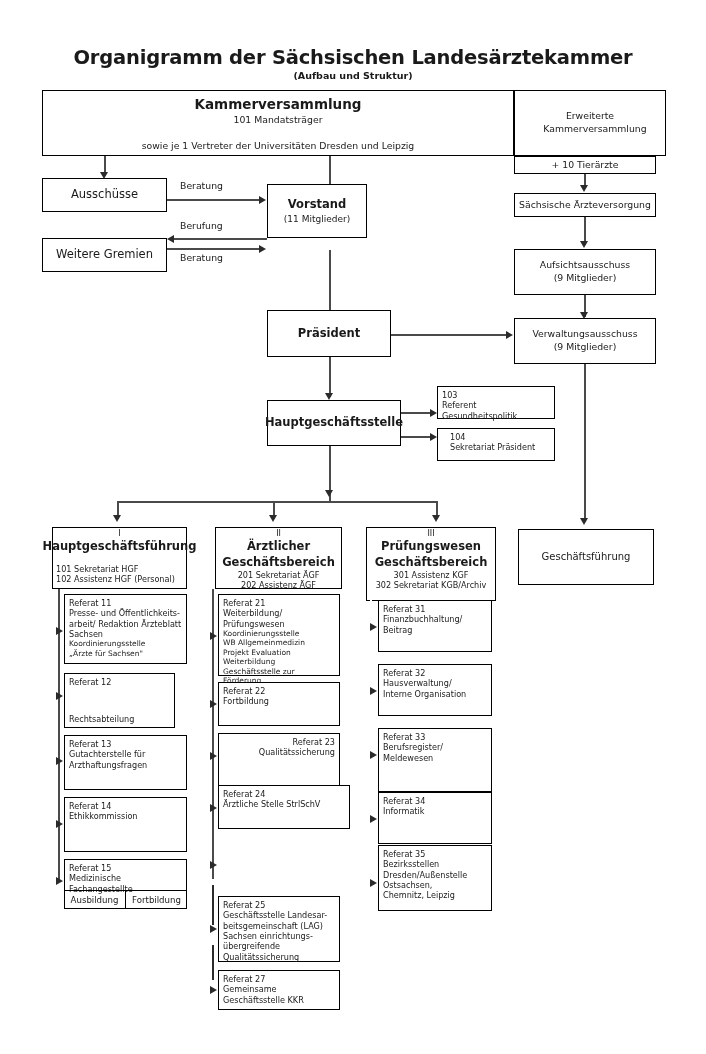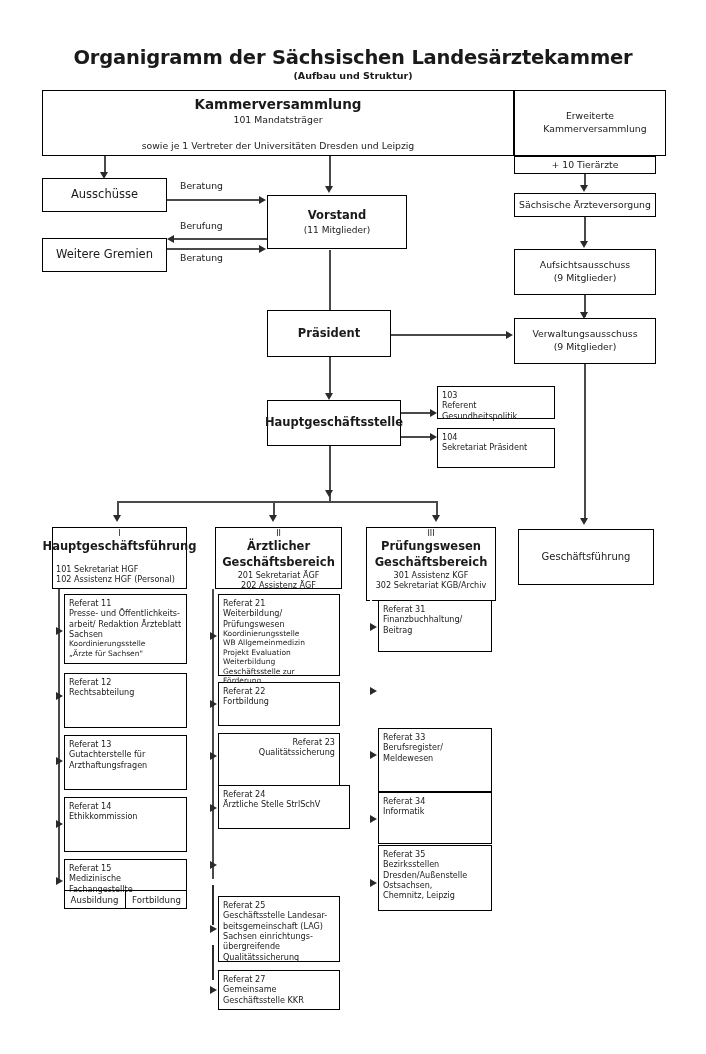--- a/index.html
+++ b/index.html
@@ -134,21 +134,21 @@
   <div class="arrow left" style="left:167px;top:235px;"></div>
   <div class="lbl" style="left:180px;top:220px;">Berufung</div>
 
   <div class="ln h" style="left:167px;top:248px;width:94px;"></div>
   <div class="arrow right" style="left:259px;top:245px;"></div>
   <div class="lbl" style="left:180px;top:252px;">Beratung</div>
 
   <div class="ln v" style="left:329px;top:156px;height:32px;"></div>
   <div class="arrow down" style="left:325px;top:186px;"></div>
 
-  <div class="box" style="left:267px;top:195px;width:140px;height:54px;">
+  <div class="box" style="left:267px;top:184px;width:100px;height:54px;">
     <div class="mid">Vorstand</div>
     <div style="font-size:9px;">(11 Mitglieder)</div>
   </div>
 
   <div class="ln v" style="left:329px;top:250px;height:60px;"></div>
 
   <div class="box" style="left:267px;top:310px;width:124px;height:47px;">
     <div class="mid">Präsident</div>
   </div>
 
@@ -164,21 +164,21 @@
 
   <div class="ln h" style="left:401px;top:412px;width:33px;"></div>
   <div class="arrow right" style="left:430px;top:409px;"></div>
   <div class="box left" style="left:437px;top:386px;width:118px;height:33px;padding:3px 4px;">
     <div class="sm">103</div>
     <div class="sm">Referent Gesundheitspolitik</div>
   </div>
 
   <div class="ln h" style="left:401px;top:436px;width:33px;"></div>
   <div class="arrow right" style="left:430px;top:433px;"></div>
-  <div class="box left" style="left:437px;top:428px;width:118px;height:40px;padding:3px 4px;text-align:right;">
+  <div class="box left" style="left:437px;top:428px;width:118px;height:33px;padding:3px 12px;text-align:right;">
     <div class="sm">104</div>
     <div class="sm">Sekretariat Präsident</div>
   </div>
 
   <div class="ln v" style="left:584px;top:174px;height:14px;"></div>
   <div class="arrow down" style="left:580px;top:185px;"></div>
 
   <div class="box" style="left:514px;top:193px;width:142px;height:24px;">
     <div style="font-size:9.3px;">Sächsische Ärzteversorgung</div>
   </div>
@@ -230,21 +230,21 @@
   <div class="box left" style="left:64px;top:594px;width:123px;height:70px;padding:3px 4px;">
     <div class="sm">Referat 11</div>
     <div class="sm">Presse- und Öffentlichkeits-</div>
     <div class="sm">arbeit/ Redaktion Ärzteblatt</div>
     <div class="sm">Sachsen</div>
     <div class="xs">Koordinierungsstelle</div>
     <div class="xs">„Ärzte für  Sachsen"</div>
   </div>
 
   <div class="arrow right" style="left:56px;top:692px;"></div>
-  <div class="box left" style="left:64px;top:673px;width:123px;height:55px;padding:3px 4px;">
+  <div class="box left" style="left:64px;top:673px;width:111px;height:55px;padding:3px 4px;justify-content:space-between;">
     <div class="sm">Referat 12</div>
     <div class="sm">Rechtsabteilung</div>
   </div>
 
   <div class="arrow right" style="left:56px;top:757px;"></div>
   <div class="box left" style="left:64px;top:735px;width:123px;height:55px;padding:3px 4px;">
     <div class="sm">Referat 13</div>
     <div class="sm">Gutachterstelle für</div>
     <div class="sm">Arzthaftungsfragen</div>
   </div>
@@ -335,20 +335,25 @@
   <div class="ln v" style="left:370px;top:589px;height:290px;background:#ffffff;"></div>
 
   <div class="arrow right" style="left:370px;top:623px;"></div>
   <div class="box left" style="left:378px;top:600px;width:114px;height:52px;padding:3px 4px;">
     <div class="sm">Referat 31</div>
     <div class="sm">Finanzbuchhaltung/</div>
     <div class="sm">Beitrag</div>
   </div>
 
   <div class="arrow right" style="left:370px;top:687px;"></div>
+  <div class="box left" style="left:378px;top:664px;width:114px;height:52px;padding:3px 4px;">
+    <div class="sm">Referat 32</div>
+    <div class="sm">Hausverwaltung/</div>
+    <div class="sm">Interne Organisation</div>
+  </div>
 
   <div class="arrow right" style="left:370px;top:751px;"></div>
   <div class="box left" style="left:378px;top:728px;width:114px;height:64px;padding:3px 4px;">
     <div class="sm">Referat 33</div>
     <div class="sm">Berufsregister/</div>
     <div class="sm">Meldewesen</div>
   </div>
 
   <div class="arrow right" style="left:370px;top:815px;"></div>
   <div class="box left" style="left:378px;top:792px;width:114px;height:52px;padding:3px 4px;">

